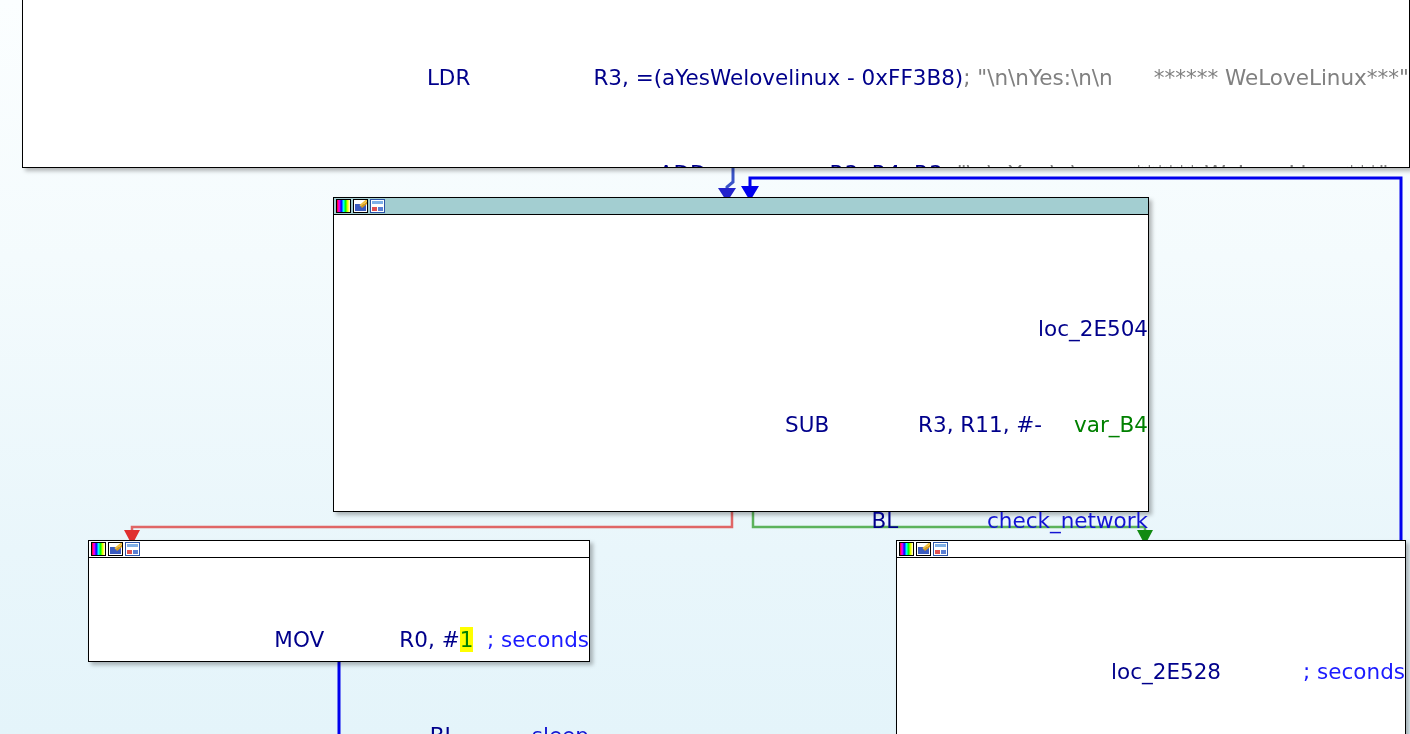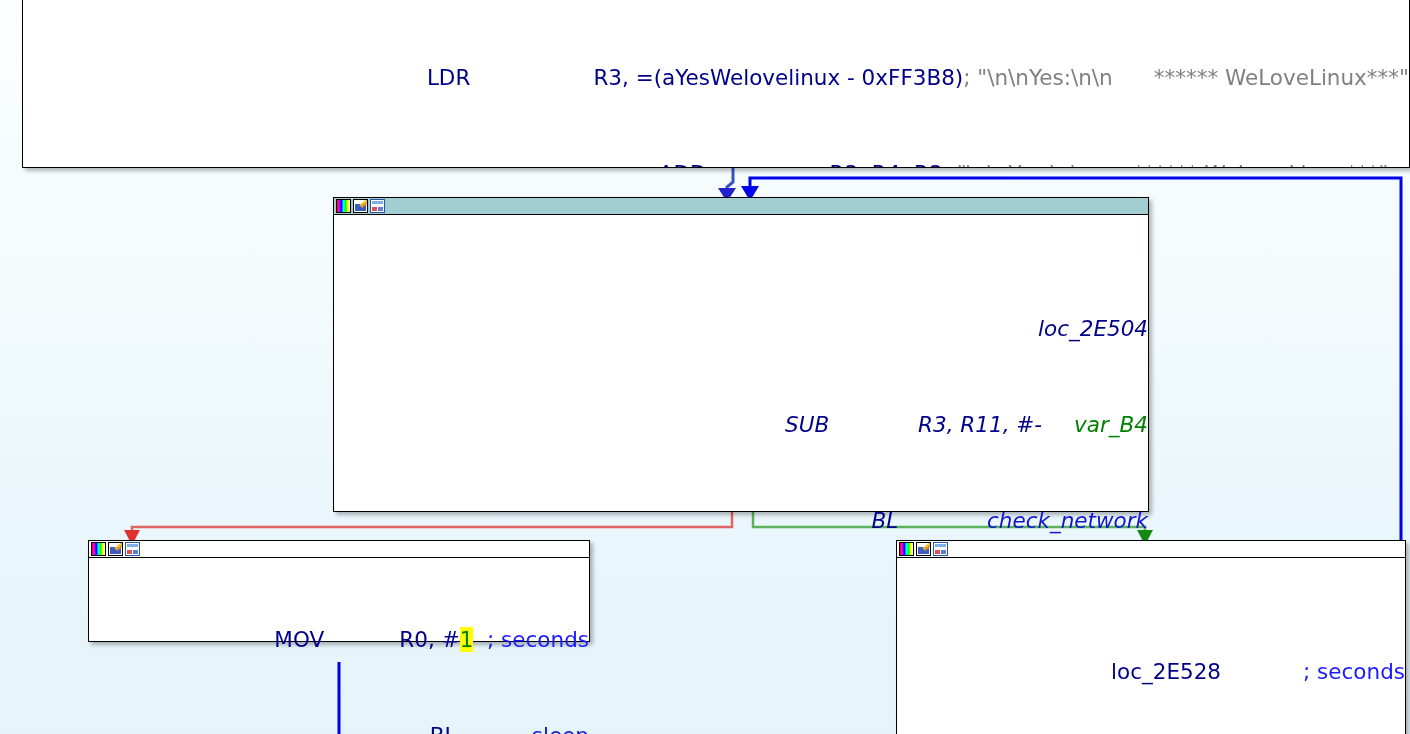--- a/index.html
+++ b/index.html
@@ -181,37 +181,37 @@
   <div class="top-block">
     <div class="code">
       <span class="ln"><span class="mn">LDR</span><span class="reg">                  </span><span class="reg">R3, =(aYesWelovelinux - 0xFF3B8)</span><span class="str">; "\n\nYes:\n\n      ****** WeLoveLinux***"</span></span>
       <span class="ln"><span class="mn">ADD</span><span class="reg">                  </span><span class="reg">R3, R4, R3</span><span class="str">; "\n\nYes:\n\n      ****** WeLoveLinux***"...</span></span>
       
       
       
     </div>
   </div>
 
-  <div class="node" style="left:333px; top:197px; width:816px; height:315px;font-style:italic;">
+  <div class="node" style="left:333px; top:197px; width:816px; height:315px;">
     <div class="node-title teal">
       <span class="tb-icon icon-palette"></span>
       <span class="tb-icon icon-pencil"></span>
       <span class="tb-icon icon-graph"></span>
     </div>
     <div class="code" style="padding-top:34px;">
       <span class="ln"><span class="lbl">loc_2E504</span></span>
       <span class="ln"><span class="mn">SUB</span><span class="reg">             </span><span class="reg">R3, R11, #-</span><span class="gr">var_B4</span></span>
       <span class="ln"><span class="mn">BL</span><span class="reg">             </span><span class="nm">check_network</span></span>
       
       
       
     </div>
   </div>
 
-  <div class="node" style="left:88px; top:540px; width:502px; height:102px;">
+  <div class="node" style="left:88px; top:540px; width:502px; height:122px;">
     <div class="node-title white">
       <span class="tb-icon icon-palette"></span>
       <span class="tb-icon icon-pencil"></span>
       <span class="tb-icon icon-graph"></span>
     </div>
     <div class="code" style="padding-top:2px;">
       <span class="ln"><span class="mn">MOV</span><span class="reg">           </span><span class="reg">R0, #</span><span class="hl">1</span><span class="cmt">  </span><span class="cmt">; seconds</span></span>
       <span class="ln"><span class="mn">BL</span><span class="reg">           </span><span class="nm">sleep</span></span>
       
     </div>

